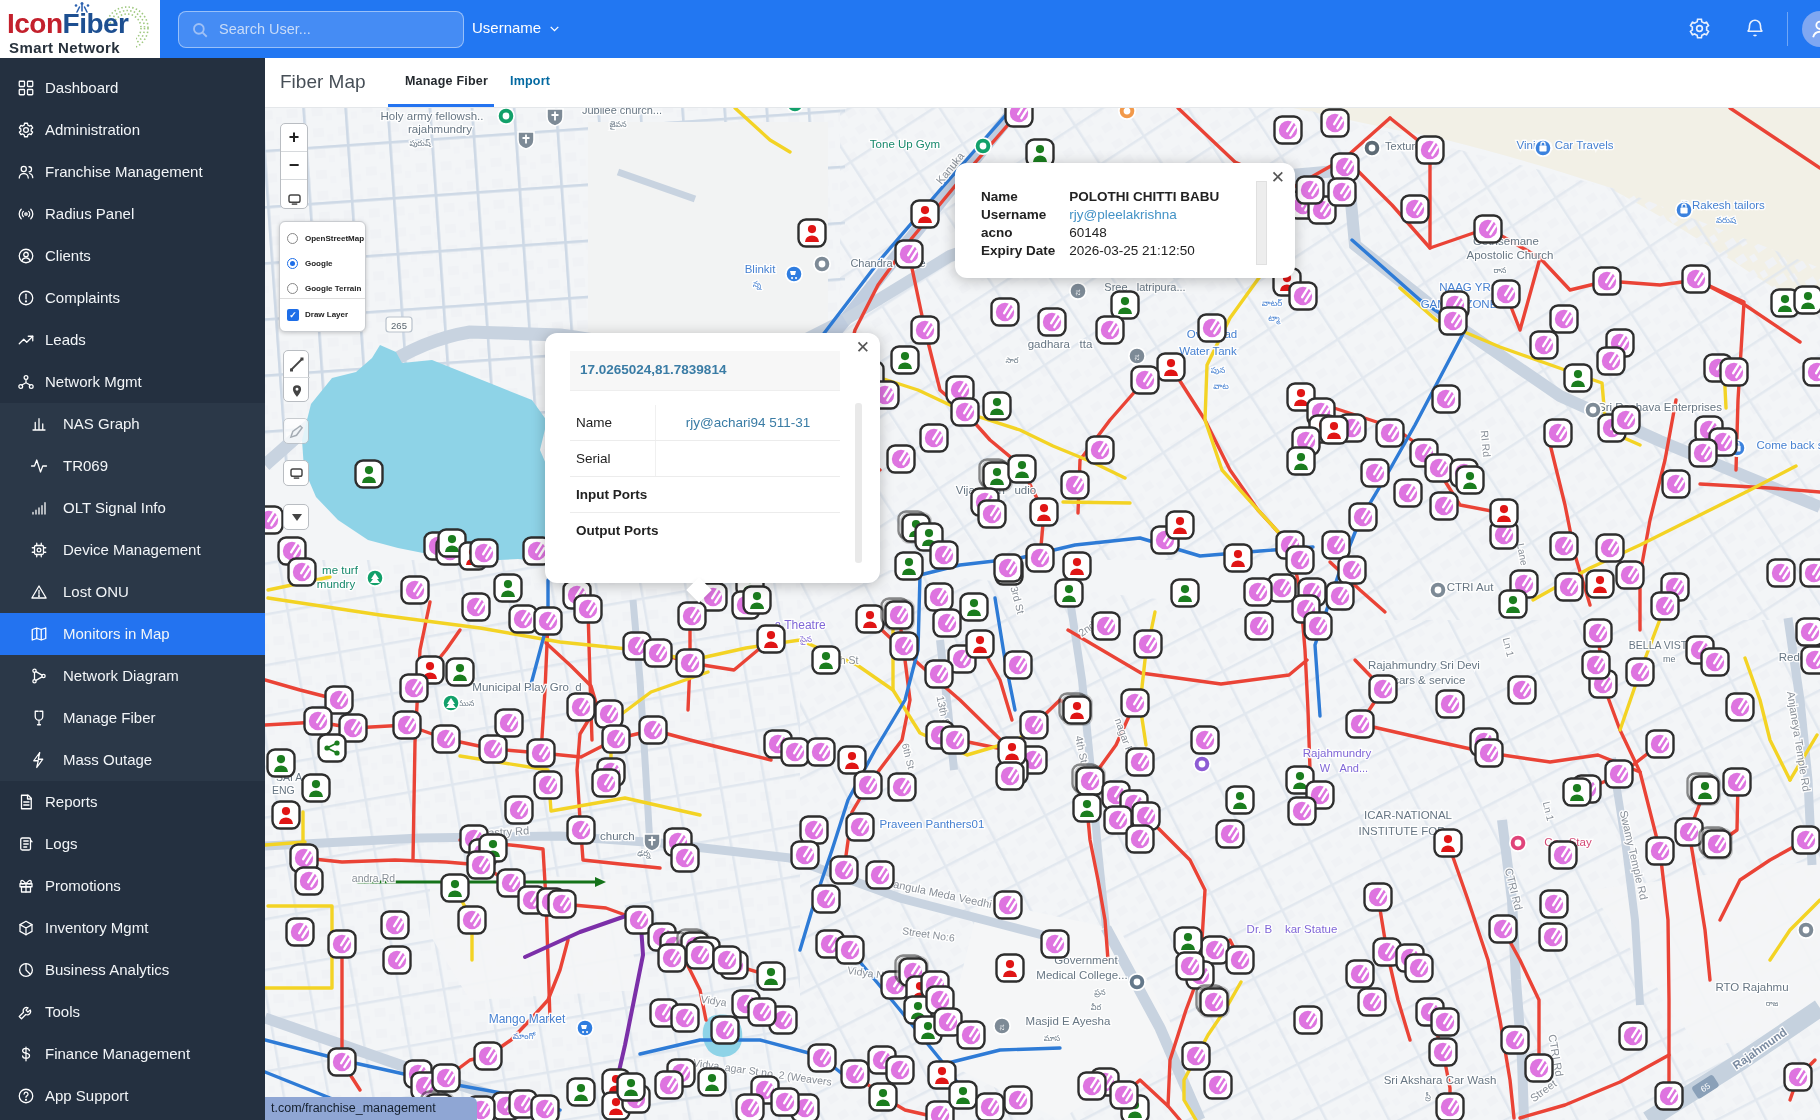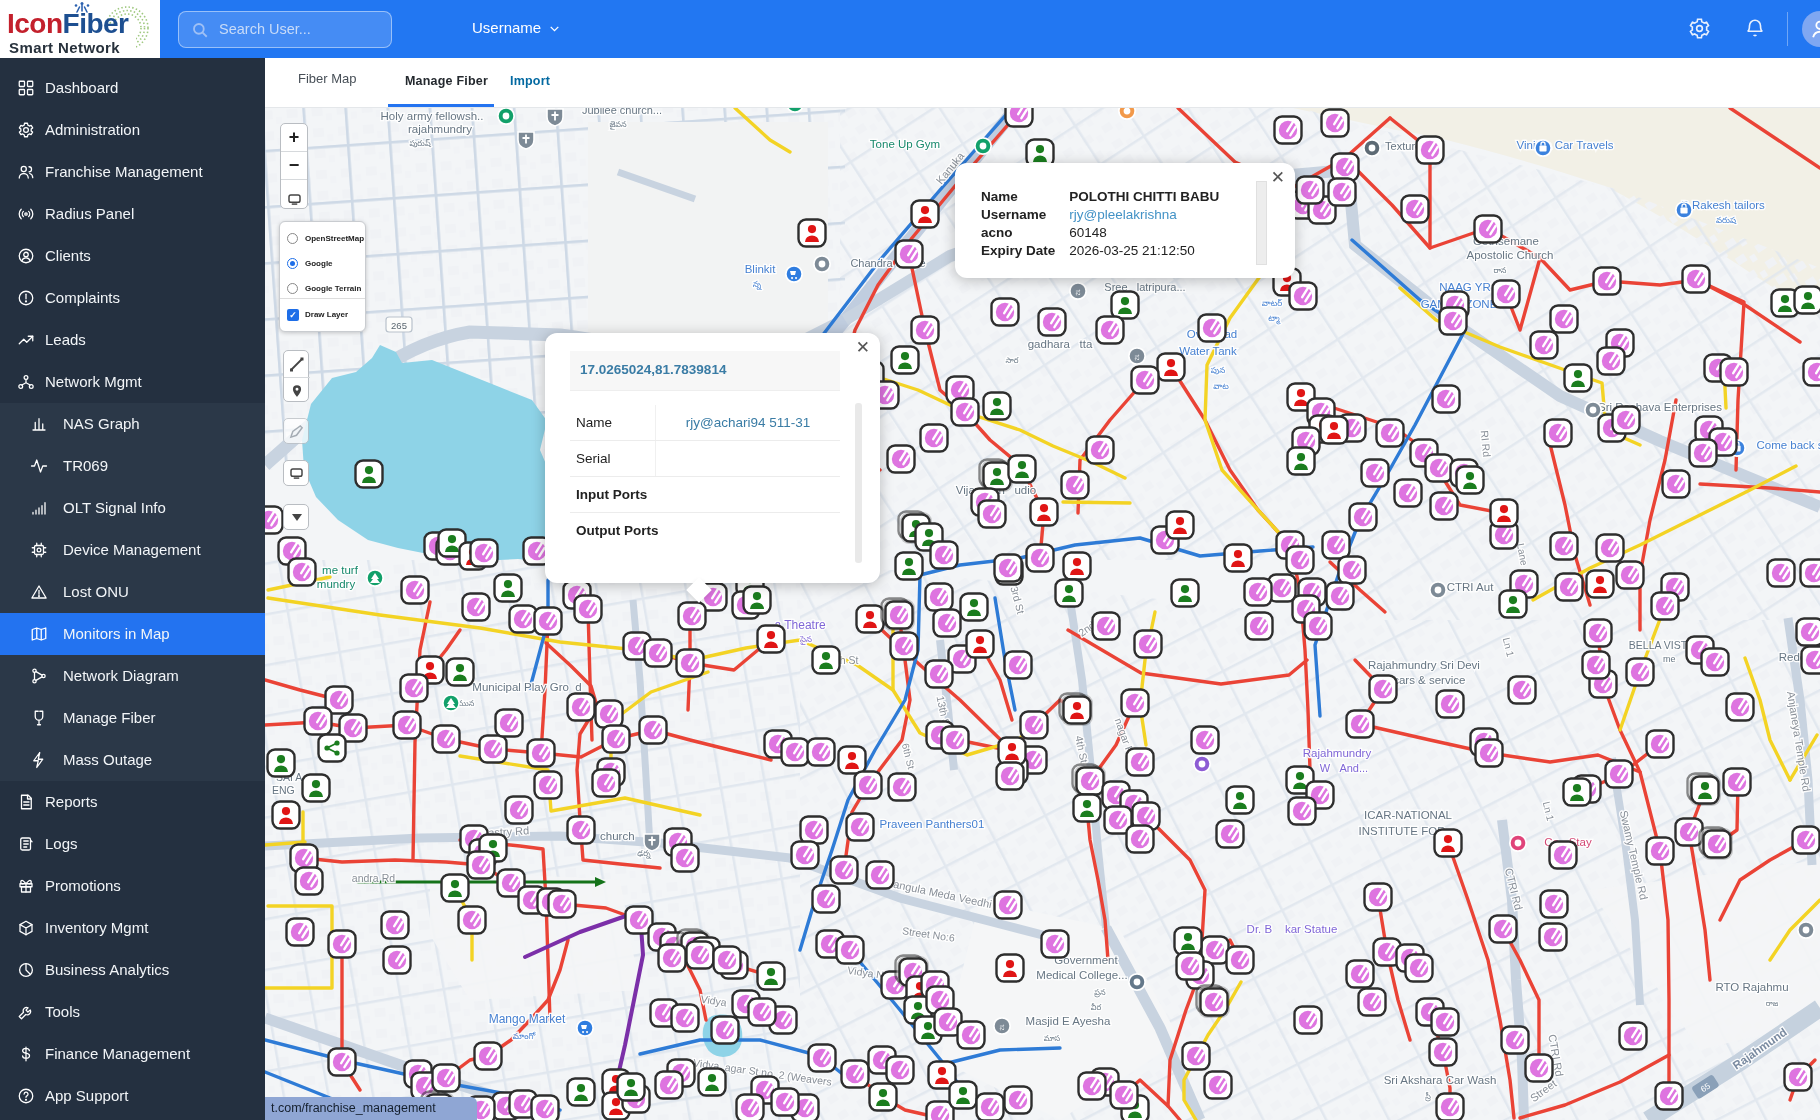--- a/index.html
+++ b/index.html
@@ -1,39 +1,39 @@
 <!DOCTYPE html>
 <html><head><meta charset="utf-8"><style>
 *{margin:0;padding:0;box-sizing:border-box}
 html,body{width:1820px;height:1120px;overflow:hidden;font-family:"Liberation Sans",sans-serif;background:#fff}
 .topbar{position:absolute;left:0;top:0;width:1820px;height:58px;background:#2277f2}
 .logo{position:absolute;left:0;top:0;width:160px;height:72px;background:#fff;overflow:hidden}
 .logo .l1{position:absolute;left:7px;top:8px;font-size:28px;font-weight:bold;letter-spacing:-.5px}
 .logo .l1 .a{color:#c3202c}
 .logo .l1 .b{color:#1d4f91}
 .logo .l2{position:absolute;left:9px;top:39px;font-size:15px;font-weight:bold;color:#27313c;letter-spacing:.4px}
-.srch{position:absolute;left:178px;top:11px;width:214px;height:37px;background:rgba(255,255,255,.16);border:1px solid rgba(255,255,255,.45);border-radius:8px}
+.srch{position:absolute;left:178px;top:11px;width:286px;height:37px;background:rgba(255,255,255,.16);border:1px solid rgba(255,255,255,.45);border-radius:8px}
 .srch .ph{position:absolute;left:40px;top:9px;font-size:14.5px;color:#c8dbf8}
 .srch svg{position:absolute;left:12px;top:9px}
 .uname{position:absolute;left:472px;top:19px;font-size:15px;color:#fff}
 .uname svg{position:relative;top:2px;left:7px}
 .tbico{position:absolute;top:17px}
 .avatar{position:absolute;left:1802px;top:11px;width:36px;height:36px;border-radius:50%;background:#7fa7f2}
 .tbdiv{position:absolute;left:1787px;top:12px;width:1px;height:34px;background:rgba(255,255,255,.35)}
 .sidebar{position:absolute;left:0;top:58px;width:298px;height:1062px;background:#243040;overflow:hidden}
 .mi{position:relative;height:42px;color:#f2f5f8;font-size:15px}
 .mi .ic{position:absolute;left:17px;top:12px;width:18px;height:18px}
 .mi .tx{position:absolute;left:45px;top:12px;white-space:nowrap}
 .mi .ar{position:absolute;right:17px;top:13px;color:#cdd5de;font-size:12px;font-weight:normal;transform:scaleY(1.25)}
 .sub{background:#2b3848}
 .sub .ic{left:30px}
 .sub .tx{left:63px}
 .mi.act{background:#2373f0}
 .hdr{position:absolute;left:265px;top:58px;width:1555px;height:50px;background:#fff;border-bottom:1px solid #e4e7ea}
-.hdr .ttl{position:absolute;left:33px;top:13px;font-size:13px;color:#474f57}
+.hdr .ttl{position:absolute;left:15px;top:13px;font-size:19px;color:#474f57}
 .hdr .t1{position:absolute;left:140px;top:16px;font-size:12.5px;font-weight:bold;color:#24292e;letter-spacing:.2px}
 .hdr .t2{position:absolute;left:245px;top:16px;font-size:12.5px;font-weight:bold;color:#0369a1;letter-spacing:.2px}
 .hdr .ul{position:absolute;left:123px;top:46px;width:106px;height:3px;background:#2373f0}
 .map{position:absolute;left:265px;top:108px;width:1643px;height:1012px;background:#0369a1;overflow:hidden}
 .pp{position:absolute;background:#fff;border-radius:12px;box-shadow:0 2px 14px rgba(0,0,0,.25)}
 .pp .x{position:absolute;right:10px;top:4px;font-size:17px;color:#555}
 .pop1{left:690px;top:55px;width:340px;height:115px}
 .pop1 table{position:absolute;left:26px;top:24px;border-collapse:collapse;font-size:13.5px;color:#222}
 .pop1 td{padding:1.5px 0}
 .pop1 td.k{font-weight:bold;width:74px;padding-right:14px;white-space:nowrap}

